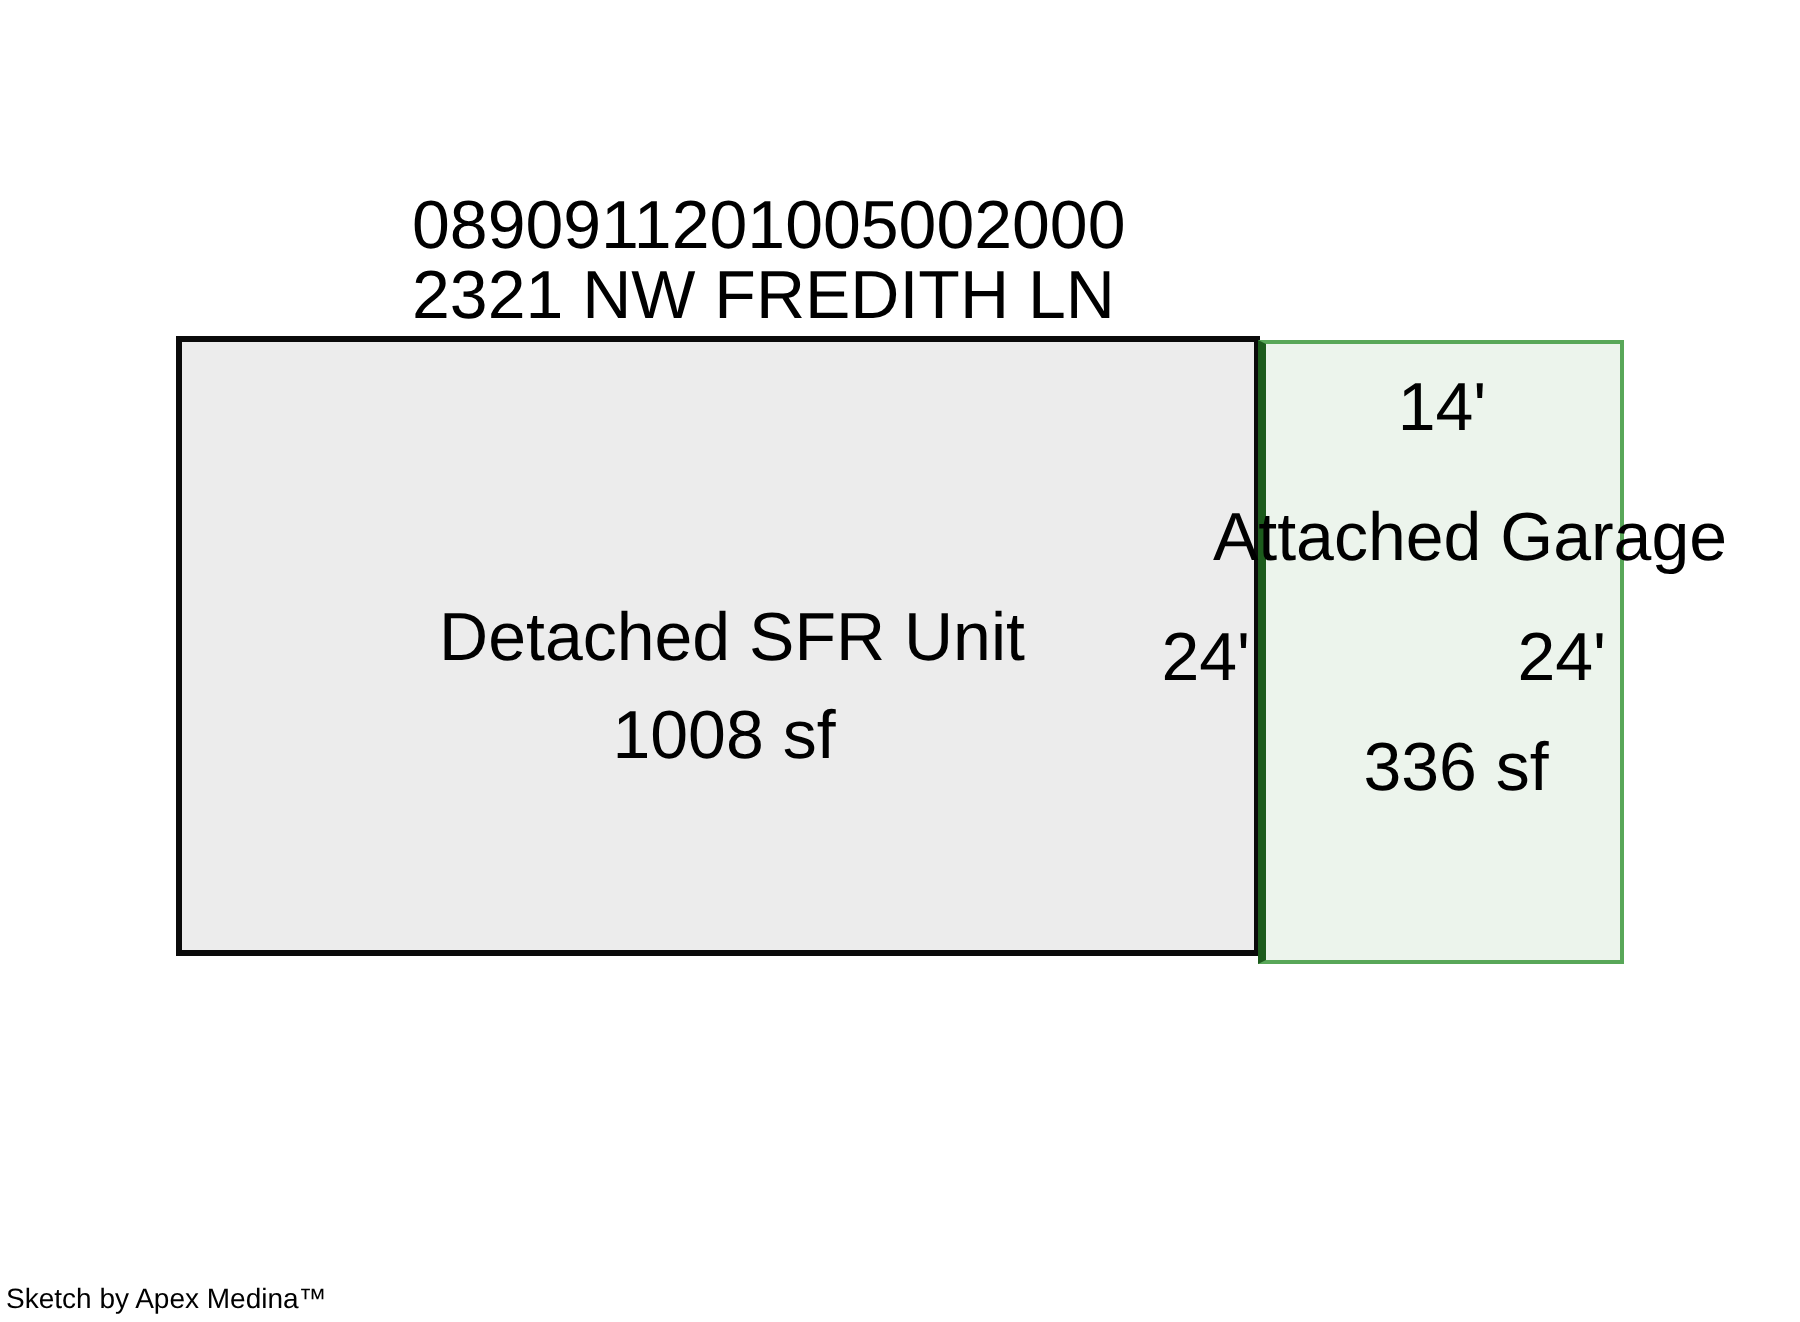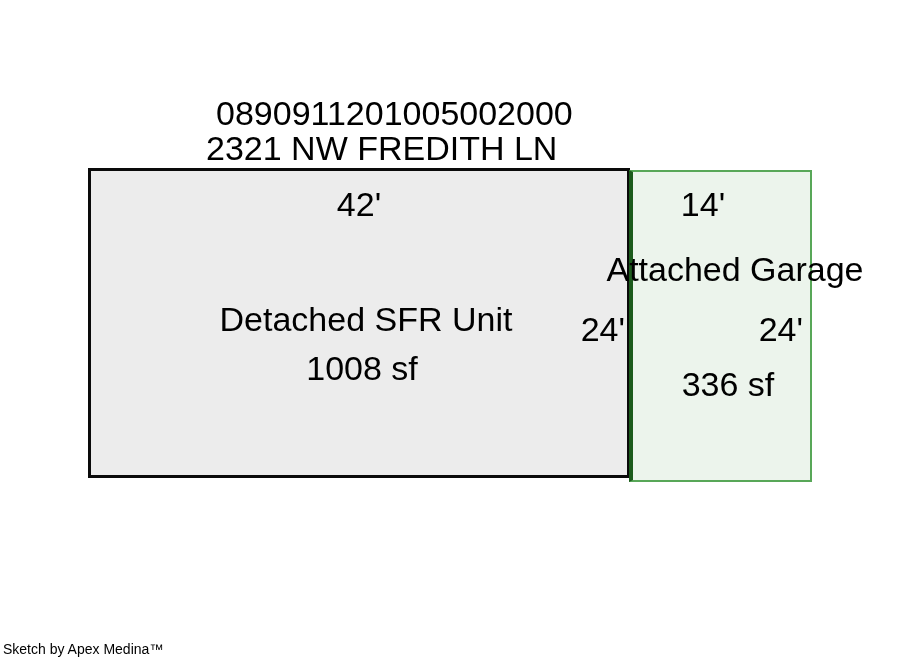--- a/index.html
+++ b/index.html
@@ -23,21 +23,21 @@
     height: 661px;
   }
   .txt {
     position: absolute;
     white-space: nowrap;
     line-height: 1;
     font-size: 34px;
     color: #000000;
   }
   .header-line { left: 206px; }
-  .parcel-id  { top: 96px; margin-left: 10px; }
+  .parcel-id  { top: 96px; }
   .address    { top: 131px; }
 
   .rect {
     position: absolute;
     box-sizing: border-box;
   }
   .sfr-rect {
     left: 88px;
     top: 168px;
     width: 542px;
@@ -55,21 +55,21 @@
     border-left: 4px solid #1c5b1c;
   }
 
   .dim-top-sfr {
     left: 88px;
     width: 542px;
     top: 187px;
     text-align: center;
   }
   .dim-top-garage {
-    left: 612px;
+    left: 630px;
     width: 182px;
     top: 187px;
     text-align: center;
   }
   .garage-name {
     left: 735px;
     top: 252px;
     transform: translateX(-50%);
   }
   .sfr-name {
@@ -115,21 +115,20 @@
 <div class="stage">
 
   <div class="txt header-line parcel-id">0890911201005002000</div>
 
   <div class="txt header-line address">2321 NW FREDITH LN</div>
 
   <div class="rect sfr-rect"></div>
 
   <div class="rect garage-rect"></div>
 
-  <div class="txt dim-top-sfr">42'</div>
 
   <div class="txt dim-top-garage">14'</div>
 
   <div class="txt garage-name">Attached Garage</div>
 
   <div class="txt sfr-name">Detached SFR Unit</div>
 
   <div class="txt dim-side-sfr">24'</div>
 
   <div class="txt dim-side-garage">24'</div>

